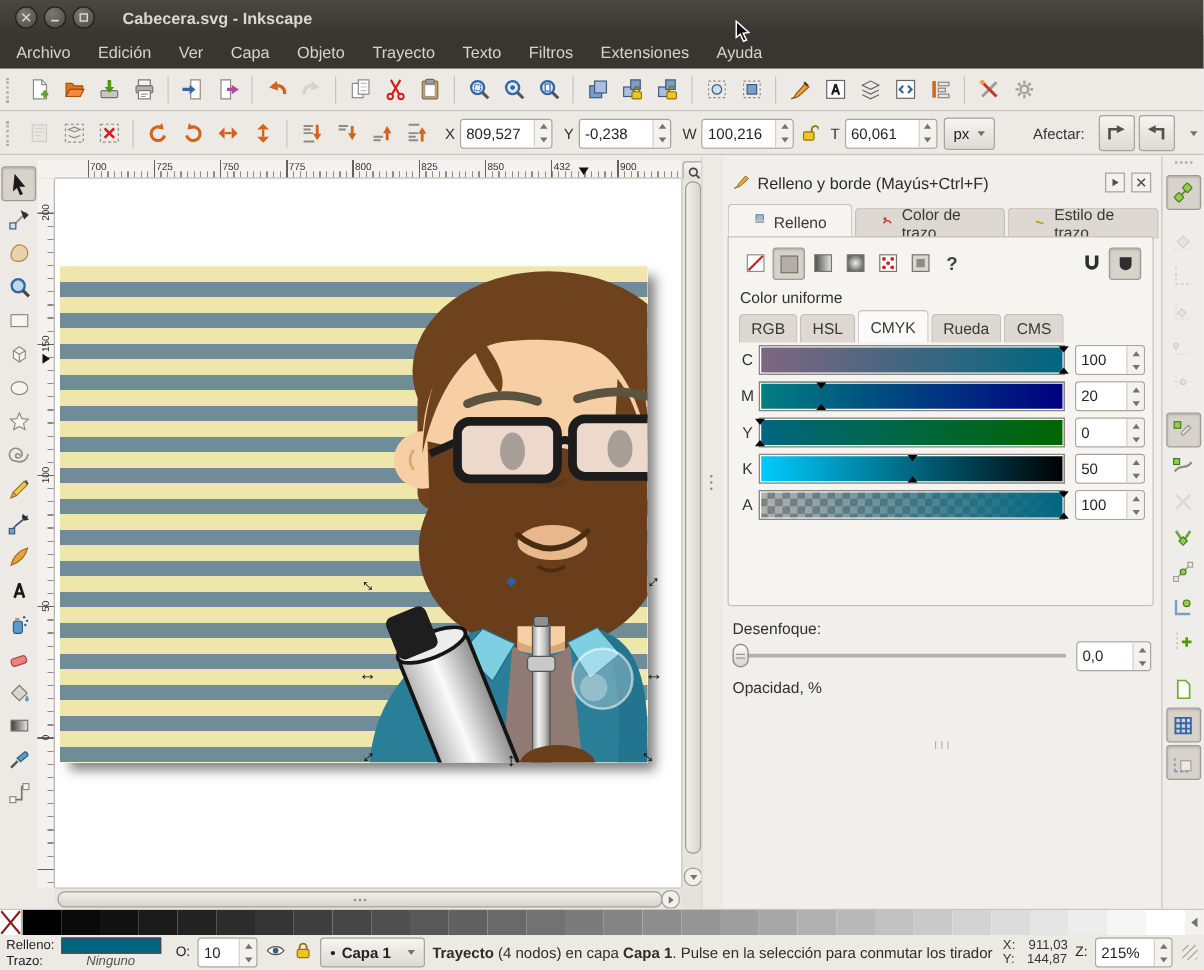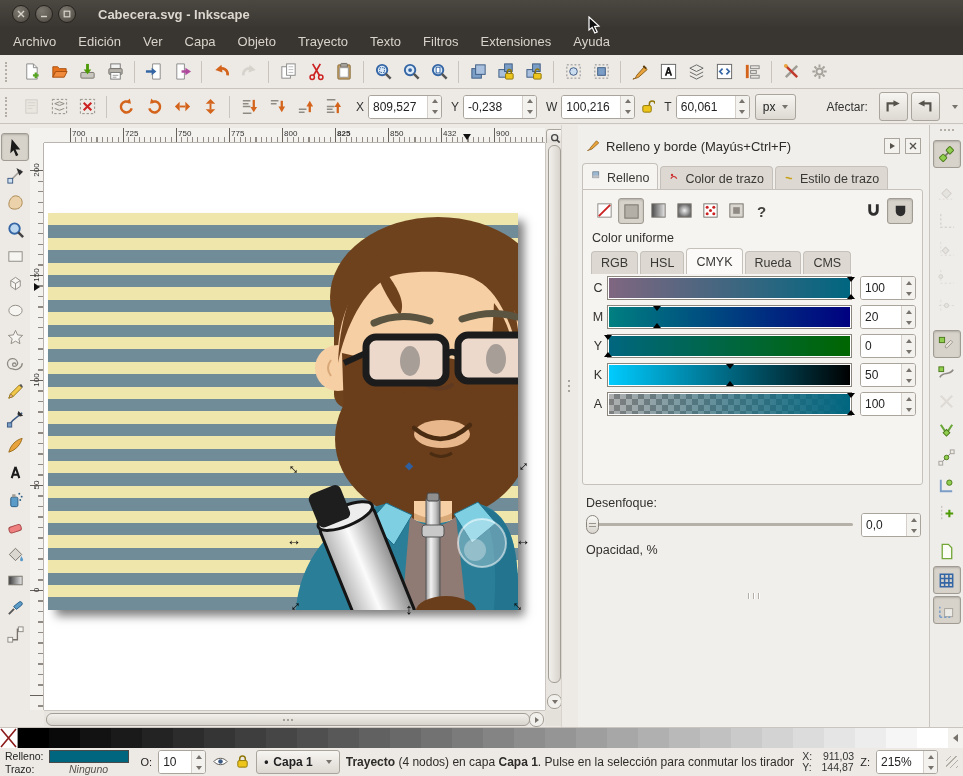--- a/index.html
+++ b/index.html
@@ -91,21 +91,21 @@
   .dot{width:2px;height:2px;border-radius:50%;background:#8f8b84}
   #scorner{position:absolute;left:545px;top:710px;width:16px;height:16px;background:#e4e1db}
   #divider{position:absolute;left:561px;top:125px;width:17px;height:602px;background:#edeae5;border-left:1px solid #d8d4cd}
   #divider .dots{position:absolute;left:6px;top:255px;display:flex;flex-direction:column;gap:3px}
   
   #panel{position:absolute;left:578px;top:125px;width:351px;height:602px;background:#f1efec;box-sizing:border-box}
   .phead{position:absolute;left:8px;right:8px;top:10px;height:22px;display:flex;align-items:center;gap:5px}
   .phead .ptitle{font-size:13px;color:#2e2c29}
   .pbtn{width:14px;height:14px;border:1px solid #a9a49c;background:#f4f2ef;display:flex;align-items:center;justify-content:center}
   .ptabs{position:absolute;left:4px;top:38px;display:flex;align-items:flex-end}
-  .ptab{height:24px;display:flex;align-items:center;gap:4px;padding:0 8px;font-size:12.5px;color:#3a3835;
+  .ptab{height:24px;display:flex;align-items:center;gap:4px;padding:0 20px;font-size:12.5px;color:#3a3835;
         border:1px solid #c5c1ba;border-bottom:none;border-radius:4px 4px 0 0;background:#ddd9d2;margin-right:2px}
   .ptab.active{background:#f6f4f1;height:27px;font-weight:normal}
   .ptab svg{width:12px;height:12px}
   .pbox{position:absolute;left:4px;top:64px;width:341px;height:296px;background:#f6f4f1;
         border:1px solid #c5c1ba;border-radius:0 3px 3px 3px;box-sizing:border-box}
   #filltypes{position:absolute;left:8px;top:8px;display:flex;align-items:center}
   #filltypes .icbtn{width:24px;height:24px}
   #fillhelp{font-size:15px;font-weight:bold;color:#44423e;margin-left:8px}
   #fillrules{position:absolute;right:8px;top:8px;display:flex}
   #fillrules .icbtn{width:24px;height:24px}
@@ -807,21 +807,21 @@
       </div>
   </div>
 
   <div id="corner"></div>
   <div id="hruler">
       <span class="hlab" style="left: 28px;">700</span>
       <span class="hlab" style="left: 81px;">725</span>
       <span class="hlab" style="left: 134px;">750</span>
       <span class="hlab" style="left: 187px;">775</span>
       <span class="hlab" style="left: 240px;">800</span>
-      <span class="hlab" style="left: 293px; font-weight: bold;">825</span>
+      <span class="hlab" style="left: 293px;">825</span>
       <span class="hlab" style="left: 346px;">850</span>
       <span class="hlab" style="left: 399px;">432</span>
       <span class="hlab" style="left: 452px;">900</span>
       <div id="hmark" style="left: 419px;"></div>
     </div>
   <div id="vruler">
       <span class="vlab" style="top: 12px;">200</span>
       <span class="vlab" style="top: 117px;">150</span>
       <span class="vlab" style="top: 222px;">100</span>
       <span class="vlab" style="top: 327px;">50</span>

